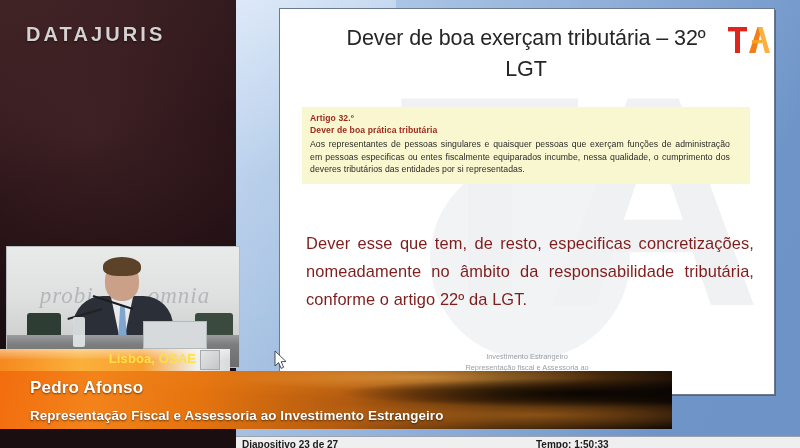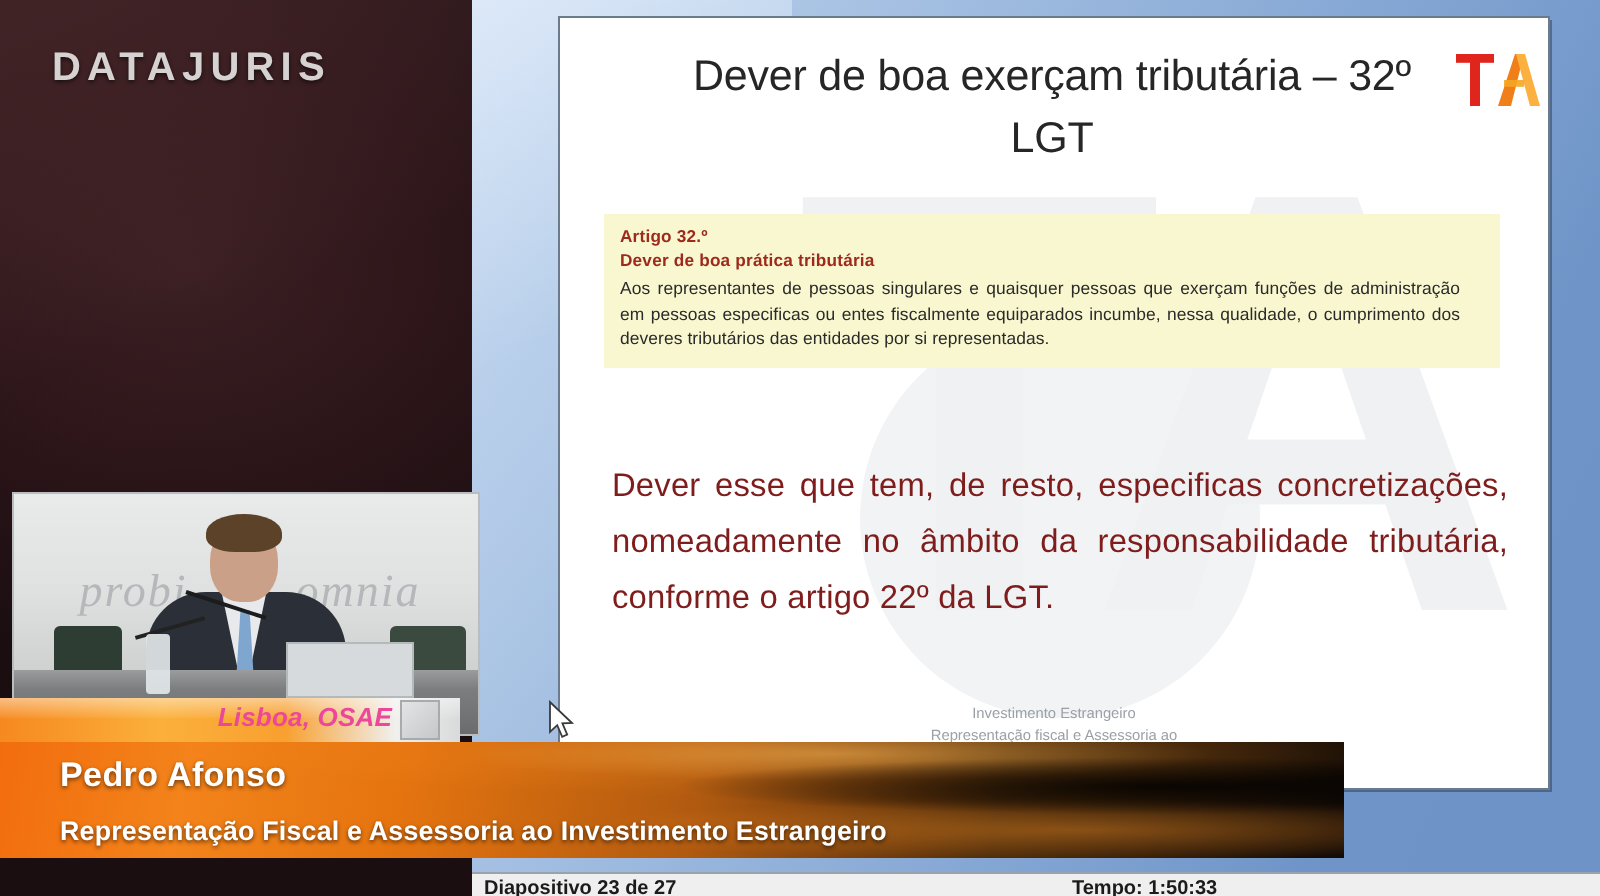--- a/index.html
+++ b/index.html
@@ -287,22 +287,21 @@
     width: 230px; height: 10px;
     background: linear-gradient(180deg, rgba(255,255,255,0.45) 0%, rgba(255,255,255,0.05) 100%);
   }
   #loc-text {
     position: absolute;
     left: 0; top: 351px;
     width: 196px;
     text-align: right;
     font-size: 13px;
     font-weight: bold;
-    font-style: italic;
-    color: #ec4899;
+    color: #fde047;
     letter-spacing: 0.1px;
   }
   #loc-icon {
     position: absolute;
     left: 200px; top: 350px;
     width: 20px; height: 20px;
     background: linear-gradient(135deg, #e3e4e5 0%, #c5c7c9 100%);
     border: 1px solid #a8abad;
     box-sizing: border-box;
   }

